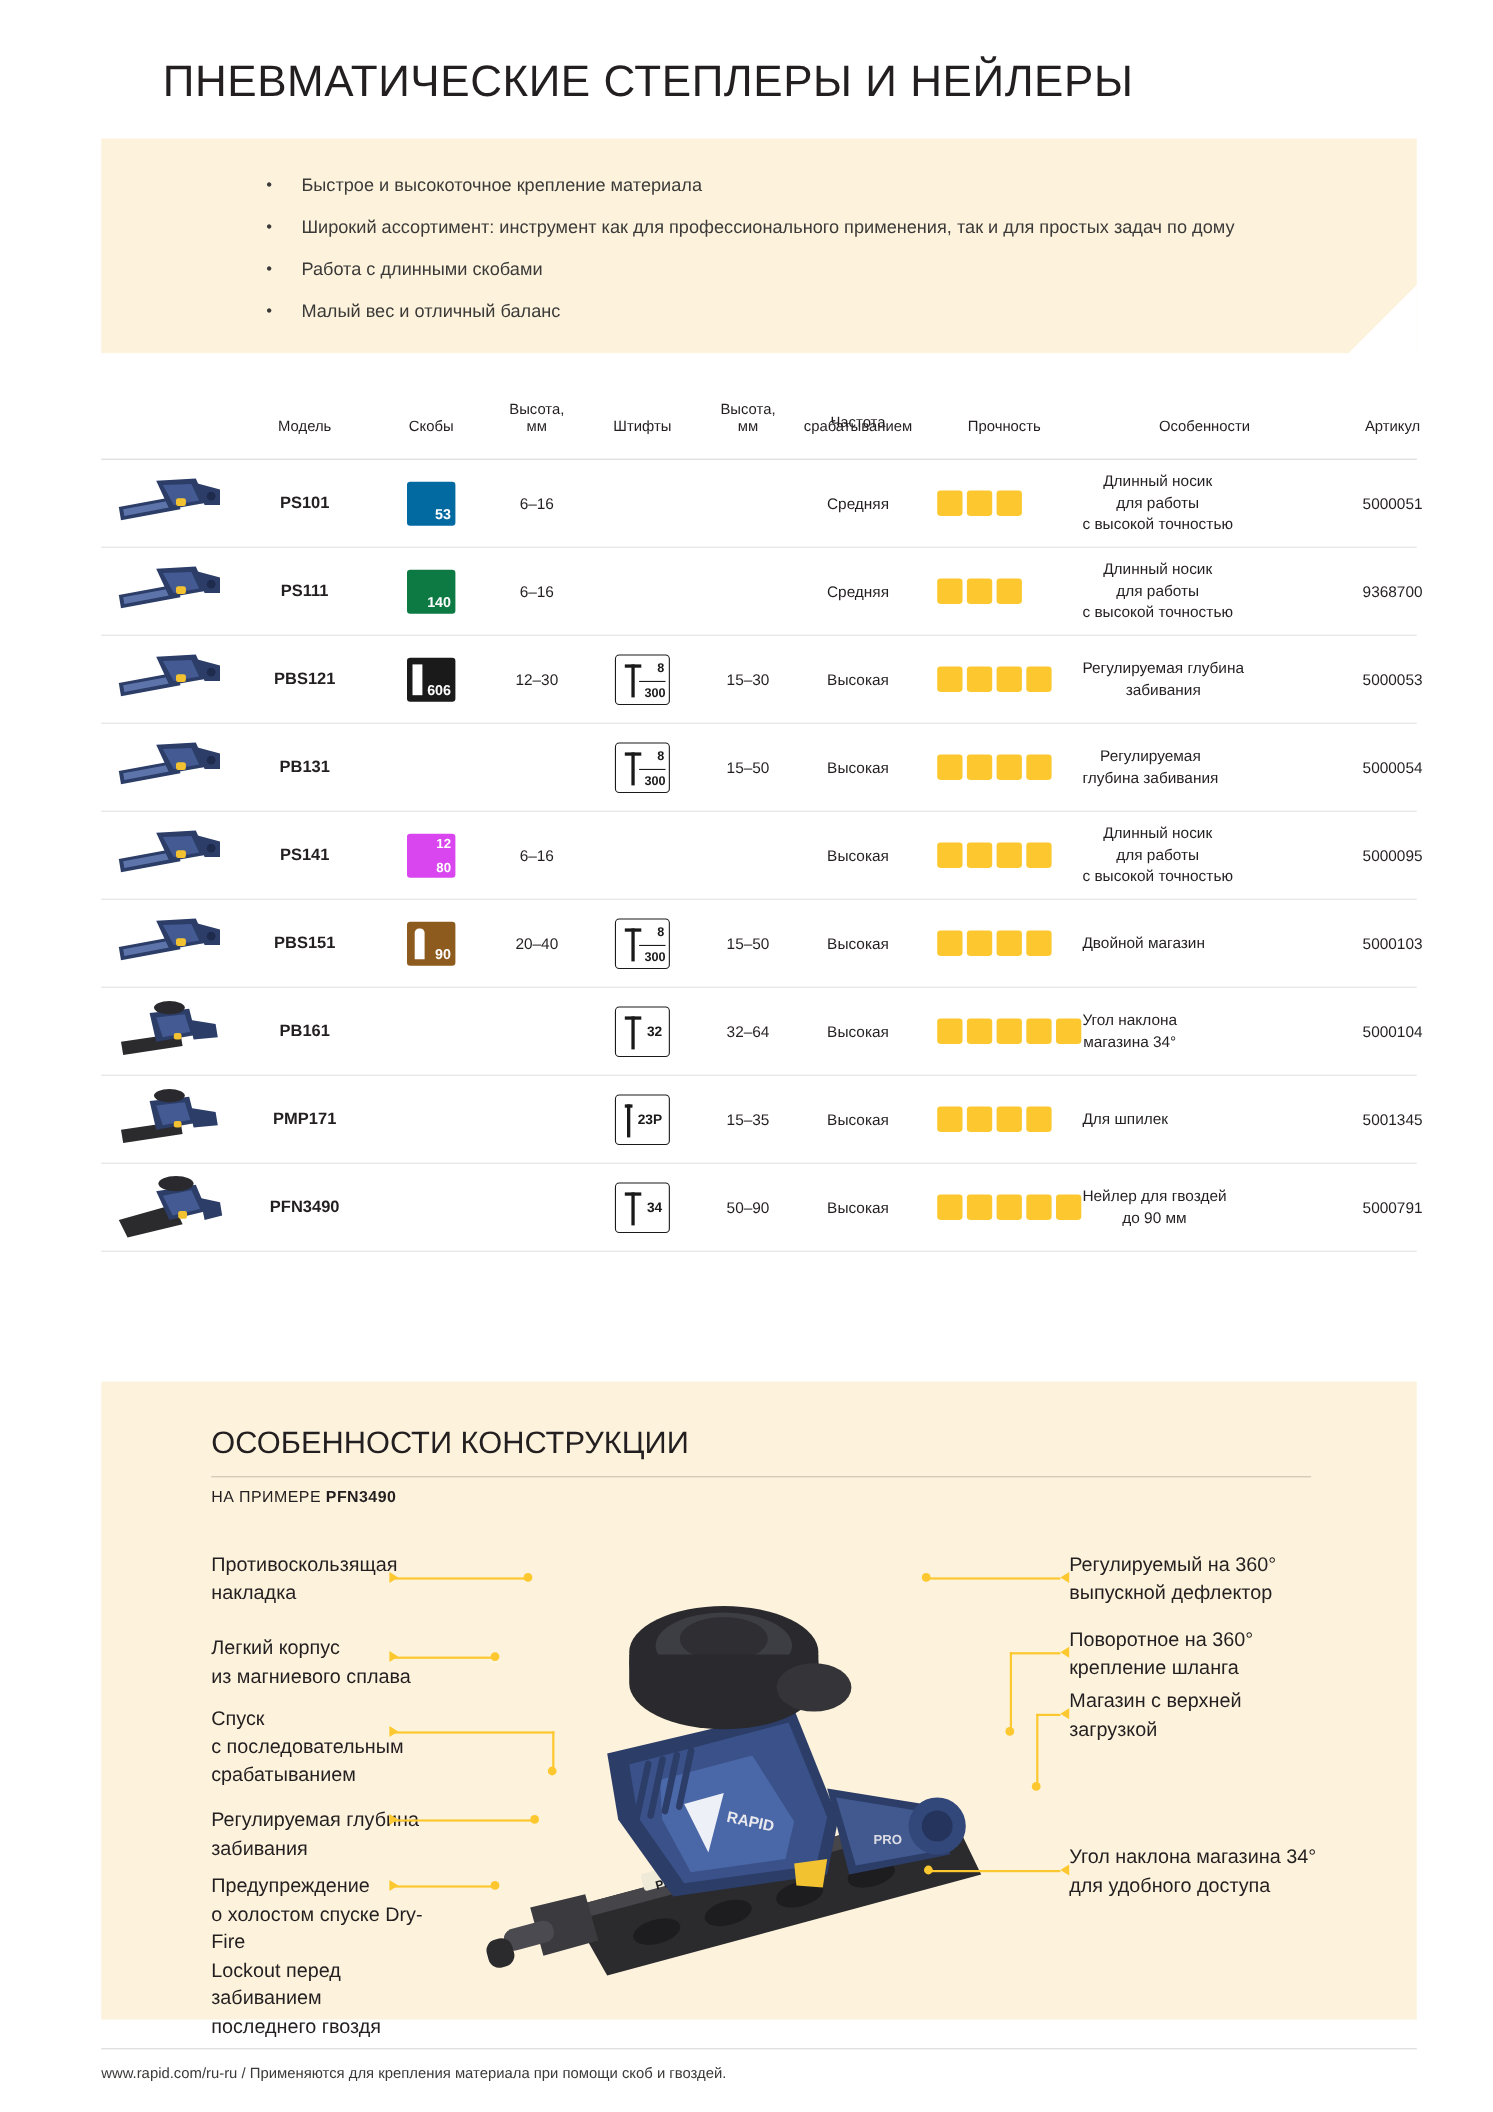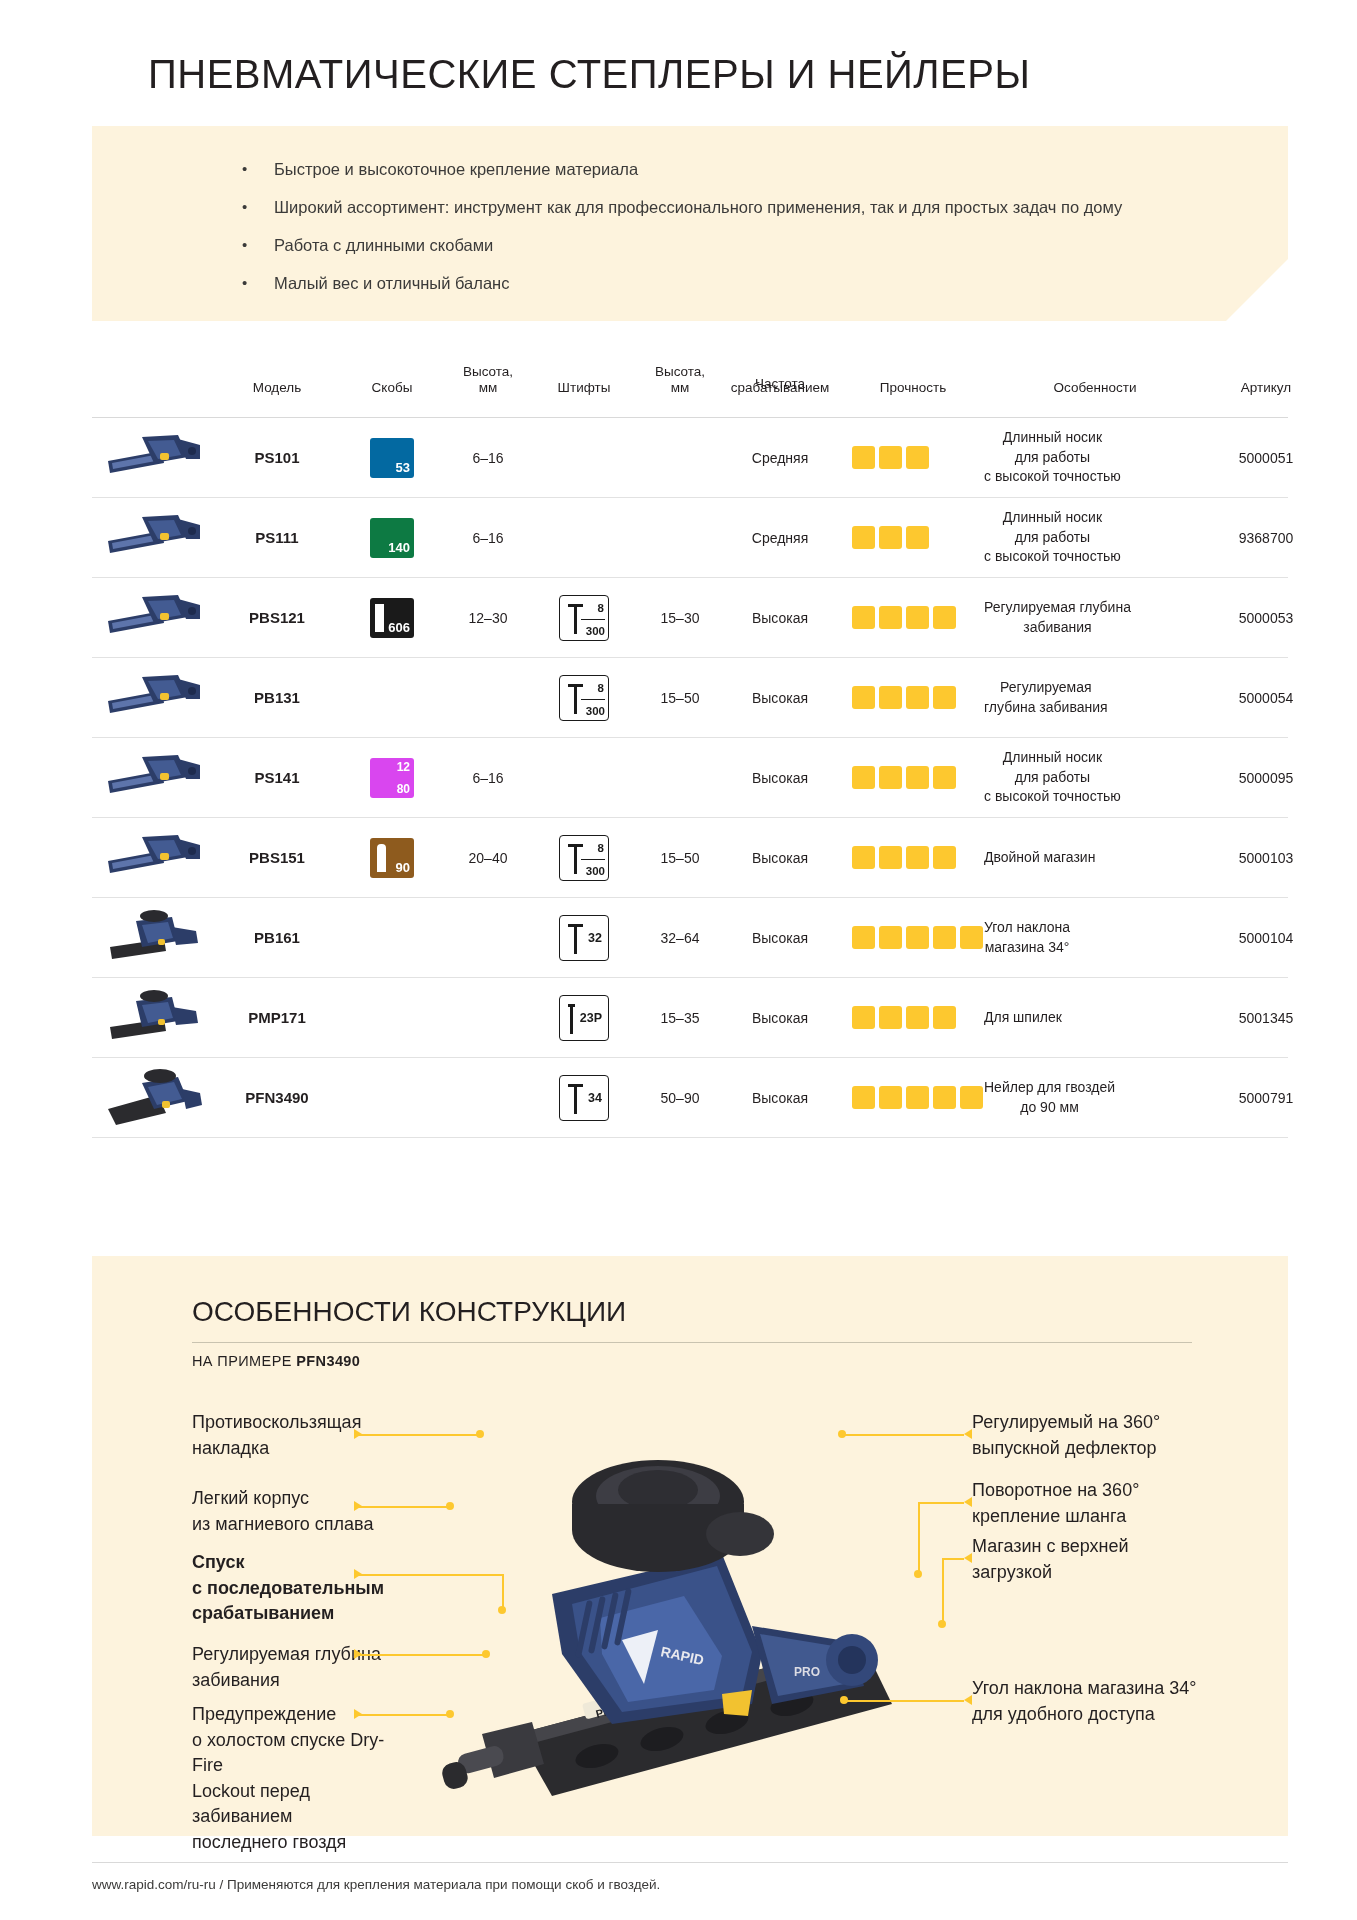--- a/index.html
+++ b/index.html
@@ -609,21 +609,21 @@
     <div class="lead" style="left:266px; top:178px; width:122px;"></div>
     <div class="arrow r" style="left:262px; top:173px;"></div>
     <div class="dot-end" style="left:384px; top:174px;"></div>
 
     <div class="callout" style="left:100px; top:230px; width:200px; white-space:pre-line;">Легкий корпус
 из магниевого сплава</div>
     <div class="lead" style="left:266px; top:250px; width:92px;"></div>
     <div class="arrow r" style="left:262px; top:245px;"></div>
     <div class="dot-end" style="left:354px; top:246px;"></div>
 
-    <div class="callout" style="left:100px; top:294px; width:200px; white-space:pre-line;font-weight:bold;">Спуск
+    <div class="callout" style="left:100px; top:294px; width:200px; white-space:pre-line;">Спуск
 с последовательным
 срабатыванием</div>
     <div class="lead" style="left:266px; top:318px; width:146px;"></div>
     <div class="arrow r" style="left:262px; top:313px;"></div>
     <div class="leadv" style="left:410px; top:318px; height:36px;"></div>
     <div class="dot-end" style="left:406px; top:350px;"></div>
 
     <div class="callout" style="left:100px; top:386px; width:200px; white-space:pre-line;">Регулируемая глубина
 забивания</div>
     <div class="lead" style="left:266px; top:398px; width:128px;"></div>

